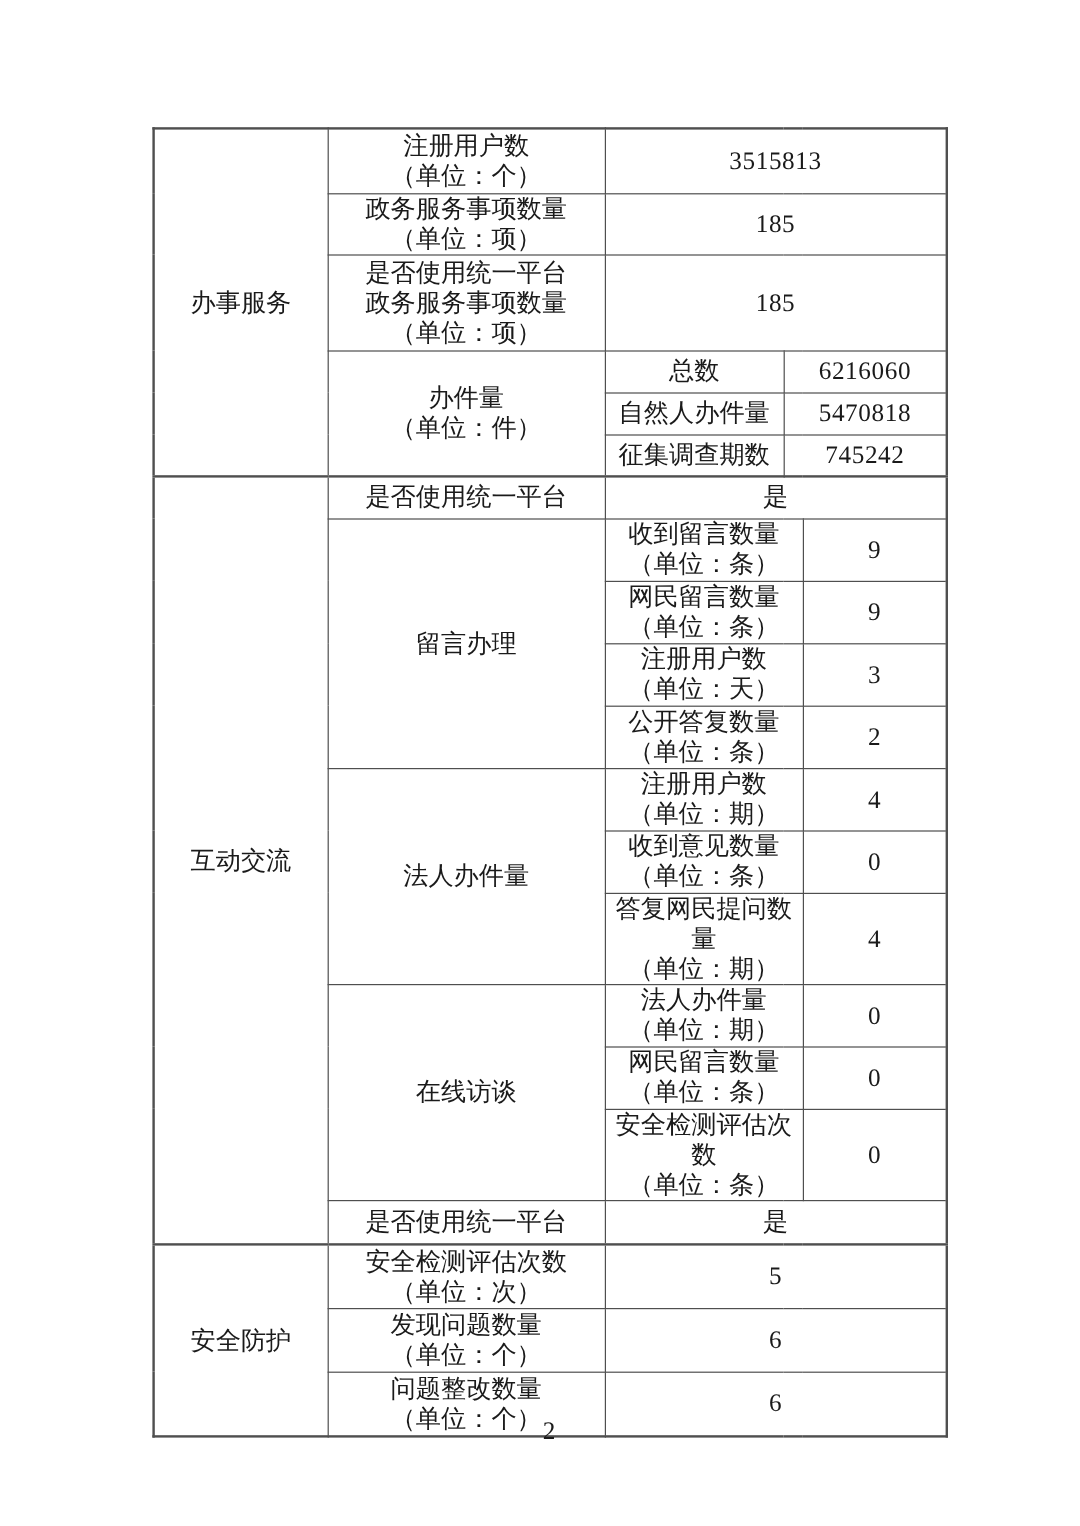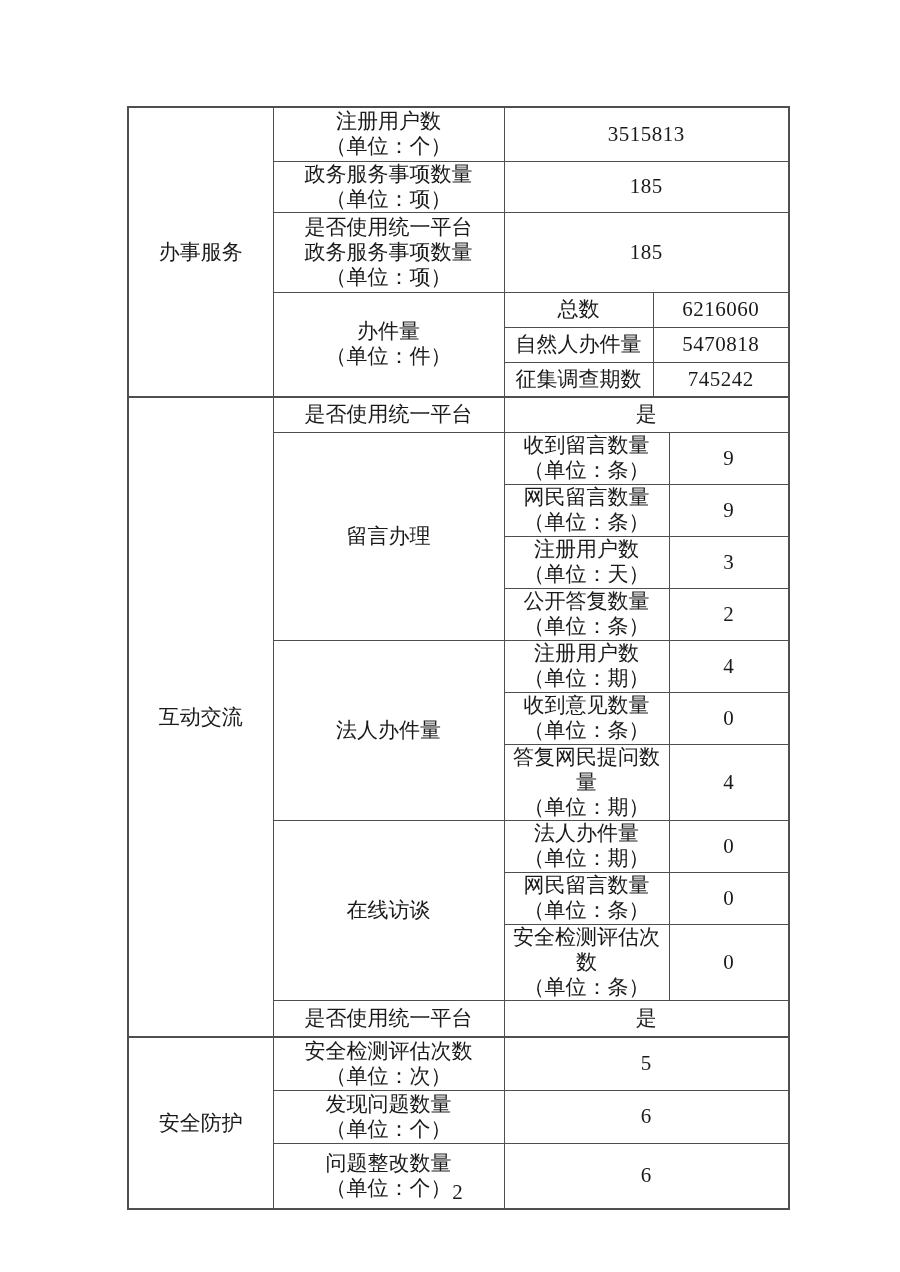--- a/index.html
+++ b/index.html
@@ -194,21 +194,21 @@
     </td>
     <td colspan="3" class="num">5</td>
   </tr>
   <tr style="height:53px">
     <td>
       <div>发现问题数量</div>
       <div>（单位：个）</div>
     </td>
     <td colspan="3" class="num">6</td>
   </tr>
-  <tr style="height:66px">
+  <tr style="height:54px">
     <td>
       <div>问题整改数量</div>
       <div>（单位：个）</div>
     </td>
     <td colspan="3" class="num">6</td>
   </tr>
 </tbody>
   </table>
 
 <div class="pagenum">2</div>

